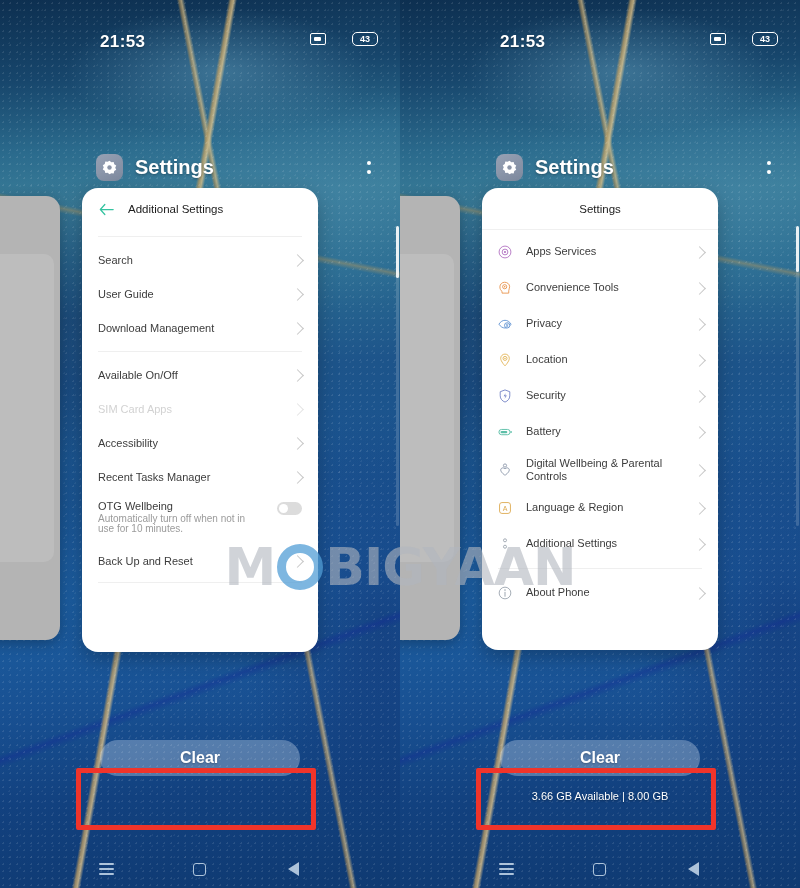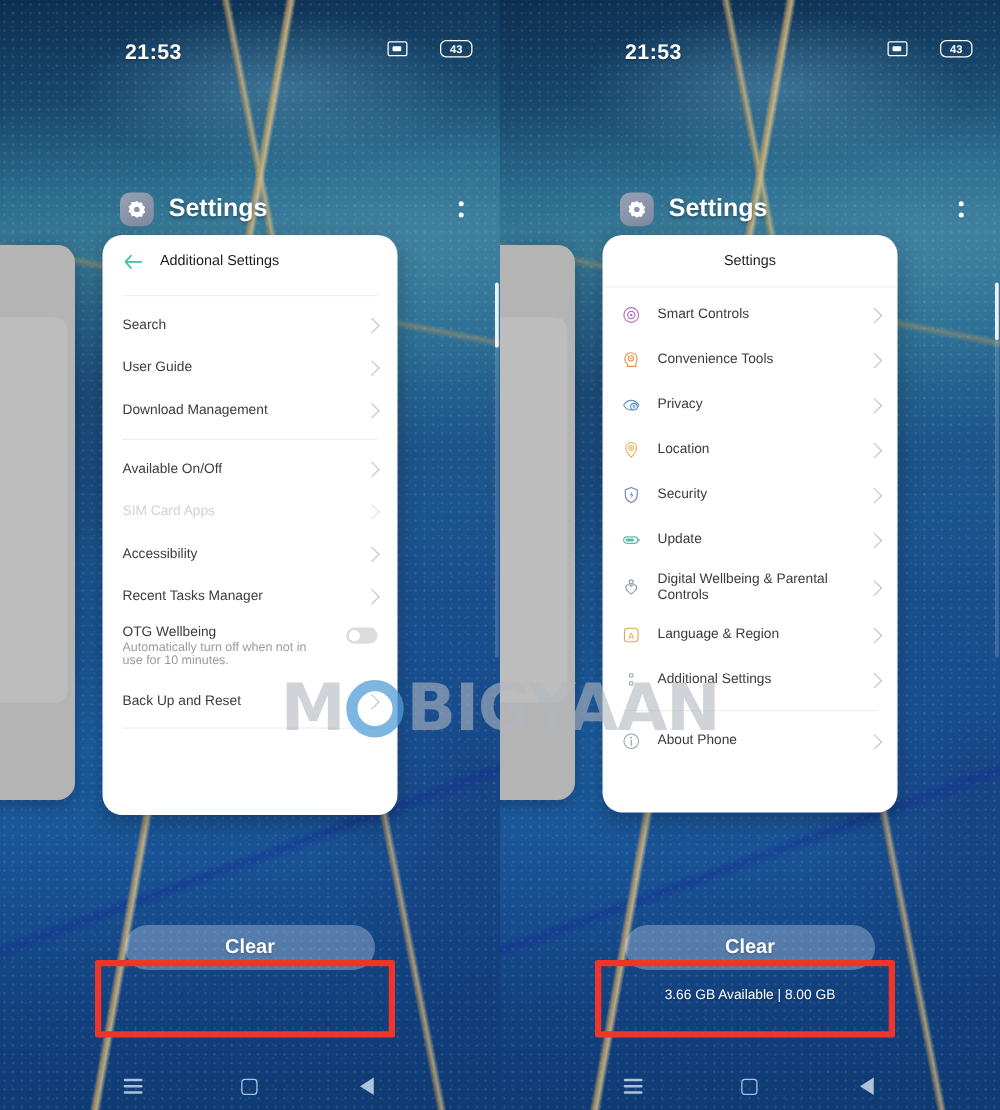--- a/index.html
+++ b/index.html
@@ -501,21 +501,21 @@
       <div class="list" style="padding-top:4px">
 
         <div class="irow">
           <div class="icon-box">
             <svg width="16" height="16" viewBox="0 0 20 20">
               <circle cx="10" cy="10" r="7.4" fill="none" stroke="#b06fc0" stroke-width="1.1"></circle>
               <circle cx="10" cy="10" r="3.6" fill="none" stroke="#b06fc0" stroke-width="1.1"></circle>
               <circle cx="10" cy="10" r="1.3" fill="#b06fc0"></circle>
             </svg>
           </div>
-          <div class="irow-label">Smart Controls</div>
+          <div class="irow-label">Apps Services</div>
           <div class="chevron"></div>
         </div>
 
         <div class="irow">
           <div class="icon-box">
             <svg width="16" height="16" viewBox="0 0 20 20">
               <path d="M3.6 8.6c0-3.2 2.7-5.8 6-5.8s6.2 2.4 6.2 5.6c0 2.1-1.1 3.3-1.1 5v3H6.3v-2.2c-1.6-1-2.7-3-2.7-5.6z" fill="none" stroke="#e8924a" stroke-width="1.1" stroke-linejoin="round"></path>
               <circle cx="9.6" cy="8.4" r="2.6" fill="none" stroke="#e8924a" stroke-width="1.1"></circle>
               <circle cx="9.6" cy="8.4" r="0.9" fill="#e8924a"></circle>
             </svg>
@@ -561,21 +561,21 @@
         </div>
 
         <div class="irow">
           <div class="icon-box">
             <svg width="16" height="16" viewBox="0 0 20 20">
               <rect x="2.4" y="6.8" width="14" height="6.6" rx="3.3" fill="none" stroke="#5dbfa8" stroke-width="1.2"></rect>
               <rect x="4.4" y="8.6" width="8.5" height="3" rx="1.5" fill="#5dbfa8"></rect>
               <rect x="16.9" y="8.8" width="1.5" height="2.6" rx=".7" fill="#5dbfa8"></rect>
             </svg>
           </div>
-          <div class="irow-label">Update</div>
+          <div class="irow-label">Battery</div>
           <div class="chevron"></div>
         </div>
 
         <div class="irow two-line">
           <div class="icon-box">
             <svg width="16" height="16" viewBox="0 0 20 20">
               <circle cx="10" cy="4.4" r="2" fill="none" stroke="#8a95a8" stroke-width="1.1"></circle>
               <path d="M10 16.6S4.6 13 4.6 10.1c0-1.6 1.3-2.8 2.8-2.8 1 0 1.9.5 2.6 1.4.7-.9 1.6-1.4 2.6-1.4 1.5 0 2.8 1.2 2.8 2.8 0 2.9-5.4 6.5-5.4 6.5z" fill="none" stroke="#8a95a8" stroke-width="1.1" stroke-linejoin="round"></path>
             </svg>
           </div>

